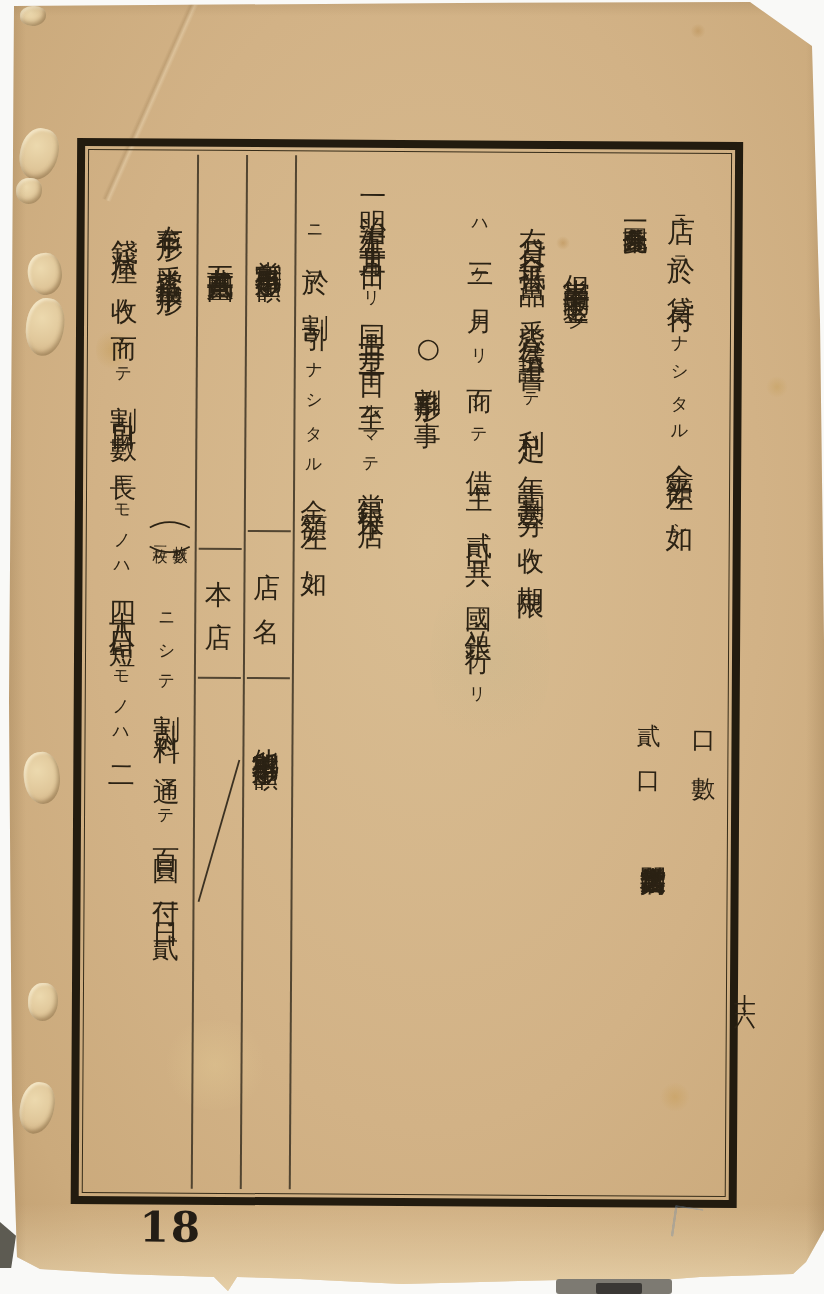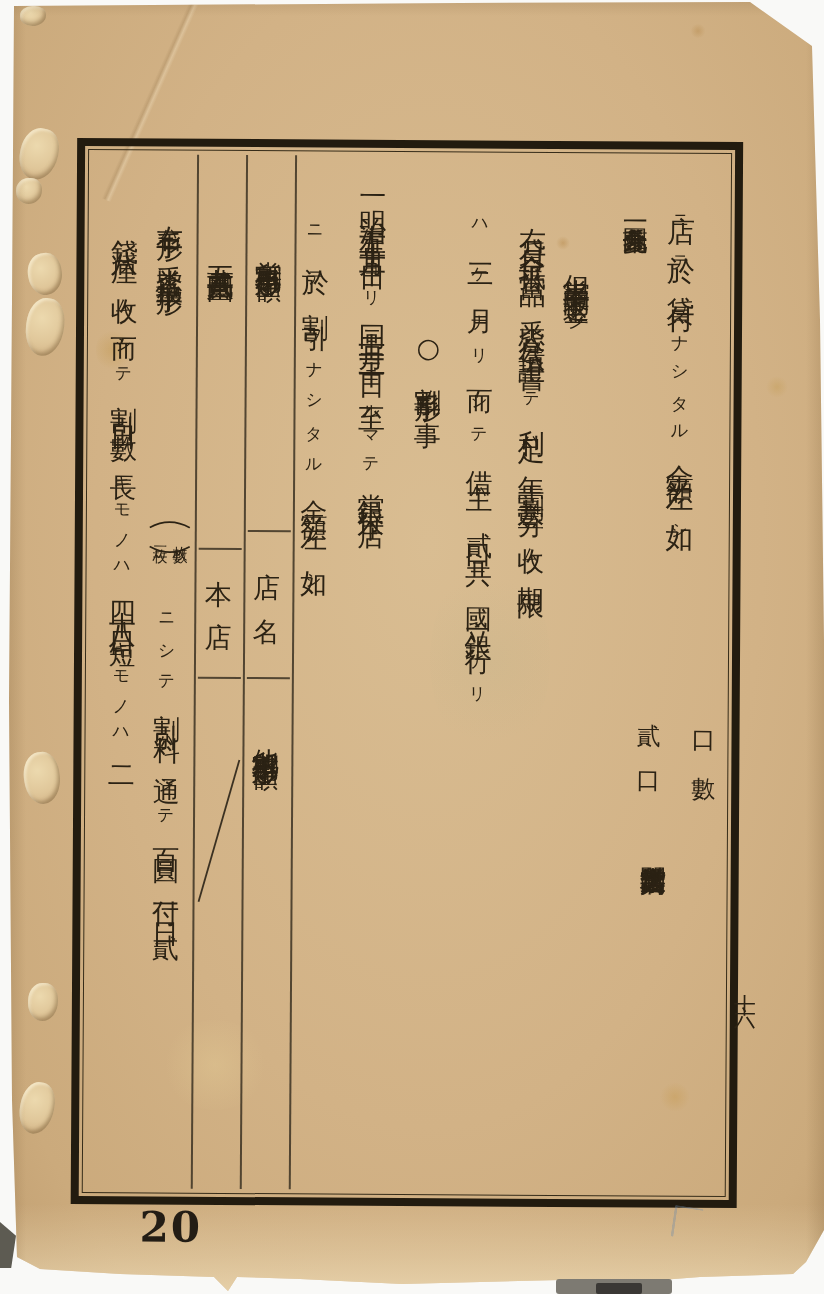--- a/index.html
+++ b/index.html
@@ -144,20 +144,20 @@
         <span class="wr-col">三枚</span>
       </div>
       <svg width="46" height="10" viewBox="0 0 46 10">
           <path d="M3 1 Q23 12 43 1" stroke="#2b2214" stroke-width="1.6" fill="none"></path>
         </svg>
     </div>
     <div class="jp c13b"><span class="kn">ニ</span><span class="kn">シ</span><span class="kn">テ</span><span>割</span><span>引</span><span>料</span><span class="kn">ハ</span><span>通</span><span class="kn">シ</span><span class="kn">テ</span><span>百</span><span>圓</span><span class="kn">ニ</span><span>付</span><span>一</span><span>日</span><span>貳</span></div>
     <div class="jp c14"><span>錢</span><span>八</span><span>厘</span><span class="kn">ヲ</span><span>收</span><span class="kn">ム</span><span>而</span><span class="kn">シ</span><span class="kn">テ</span><span>割</span><span>引</span><span>日</span><span>數</span><span class="kn">ノ</span><span>長</span><span class="kn">キ</span><span class="kn">モ</span><span class="kn">ノ</span><span class="kn">ハ</span><span>四</span><span>十</span><span>八</span><span>日</span><span>短</span><span class="kn">キ</span><span class="kn">モ</span><span class="kn">ノ</span><span class="kn">ハ</span><span>二</span></div>
 
     <div class="jp folio"><span>十</span><span>六</span></div>
-    <div class="pagenum">20</div>
+    <div class="pagenum">18</div>
     <div class="bluemark"></div>
   </div>
 </div>
 
 <div class="fragment" style="left:556px;top:1279px;width:116px;height:15px;background:#7d7a72;border-radius:3px;"></div>
 <div class="fragment" style="left:596px;top:1283px;width:46px;height:11px;background:#3a3835;border-radius:2px;"></div>
 <div class="fragment" style="left:0px;top:1222px;width:16px;height:46px;background:#5d5b52;clip-path:polygon(0 0,100% 30%,70% 100%,0 100%);"></div>
 
 </body></html>

